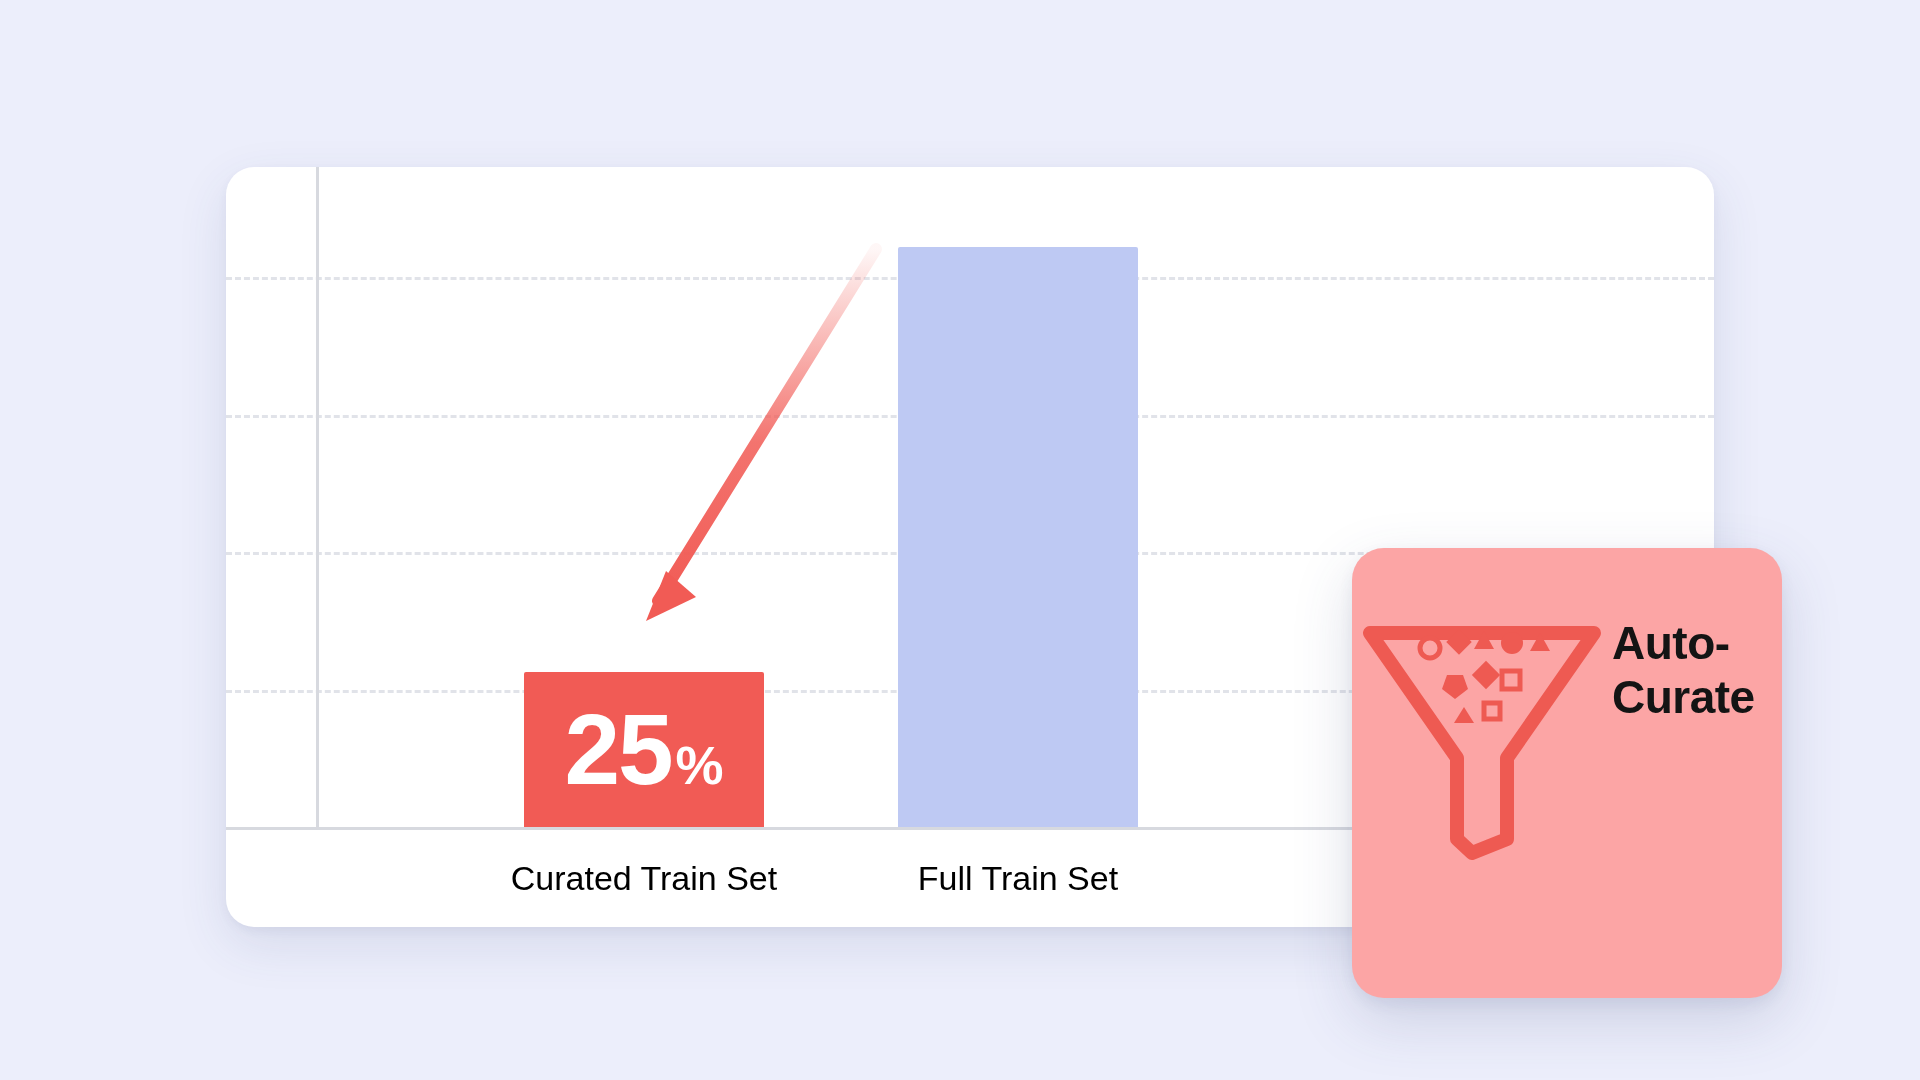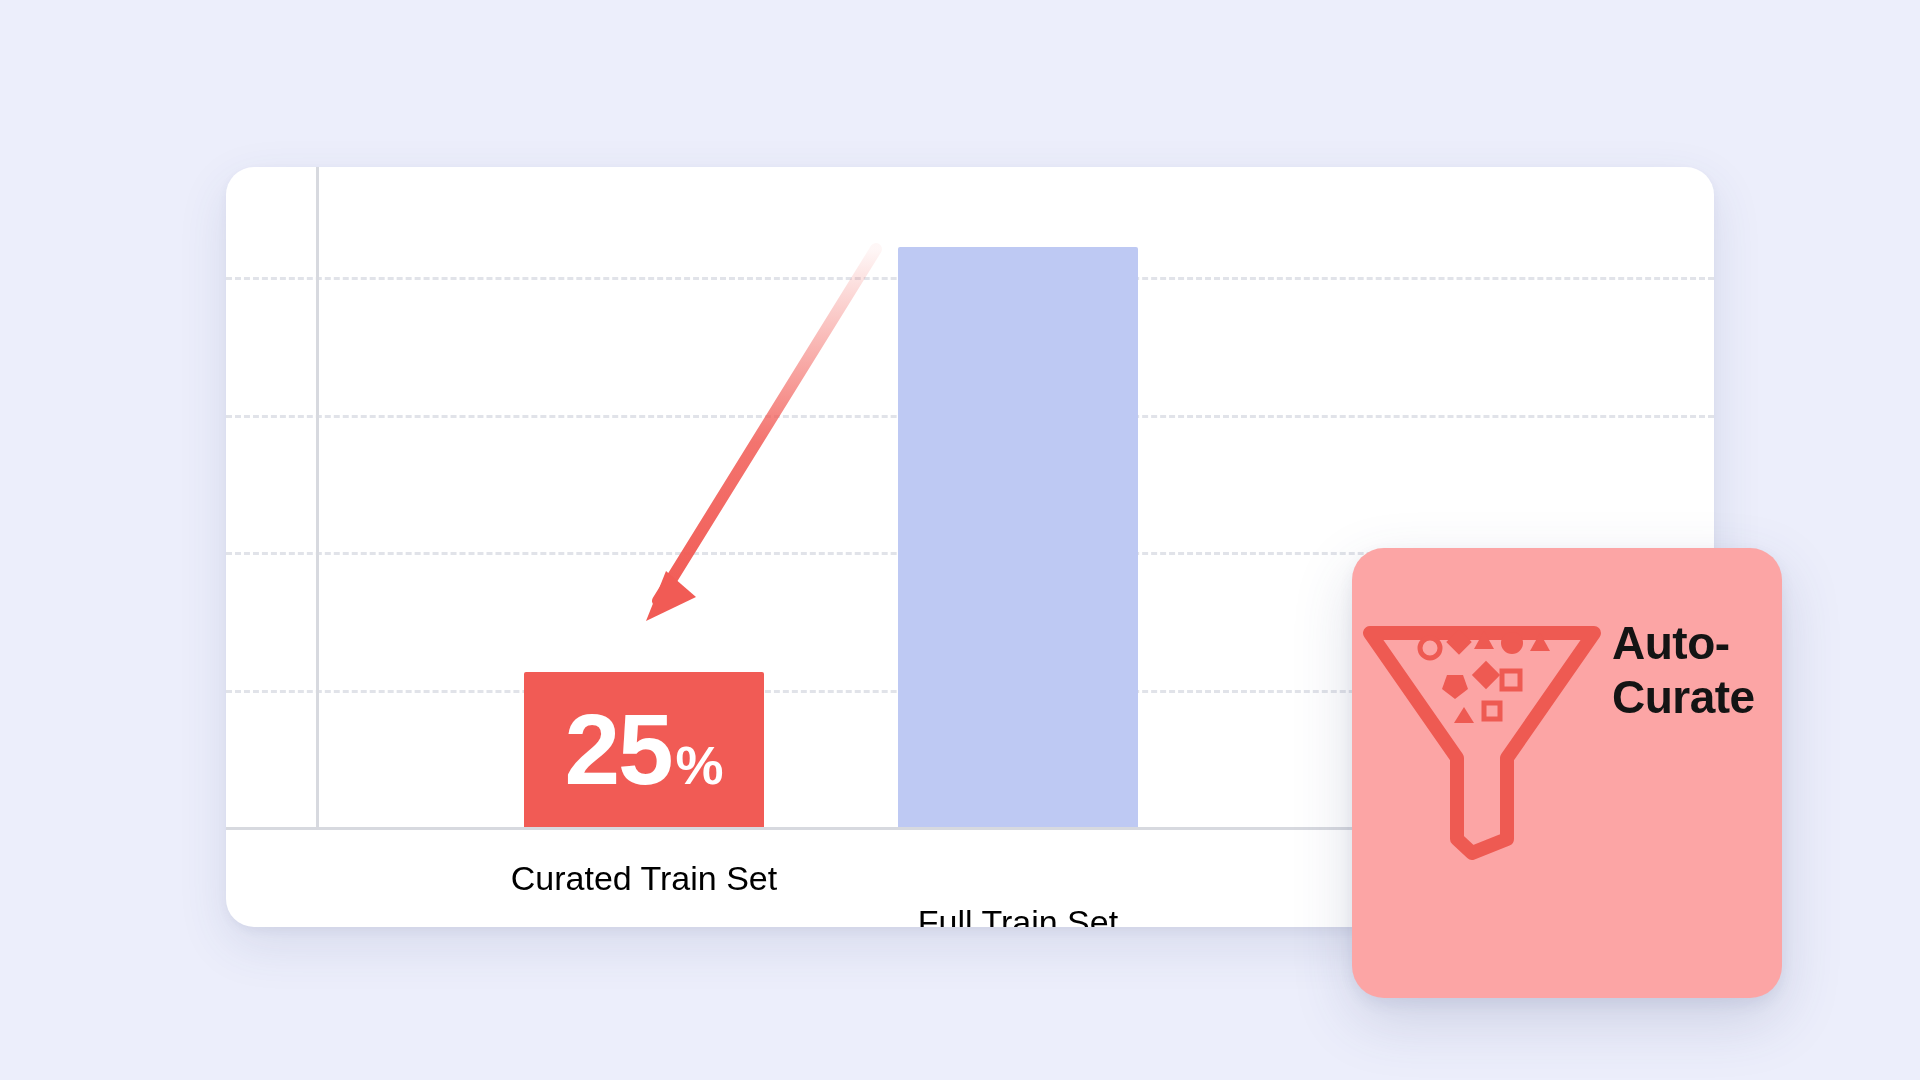--- a/index.html
+++ b/index.html
@@ -101,21 +101,21 @@
   
   .cat-label {
     position: absolute;
     top: 692px;
     font-size: 34px;
     color: #000000;
     font-weight: 500;
     text-align: center;
   }
   .cat-curated { left: 280px; width: 276px; }
-  .cat-full    { left: 654px; width: 276px; margin-top: 44px; }
+  .cat-full    { left: 654px; width: 276px; }
 
   
   .arrow-wrap {
     position: absolute;
     left: 0; top: 0; width: 100%; height: 100%;
     pointer-events: none;
   }
 
   
   .float-card {

